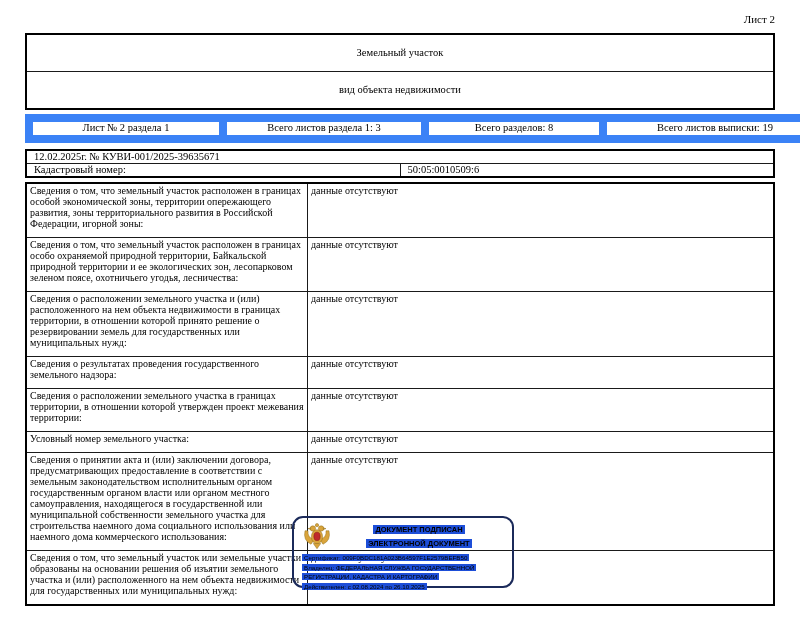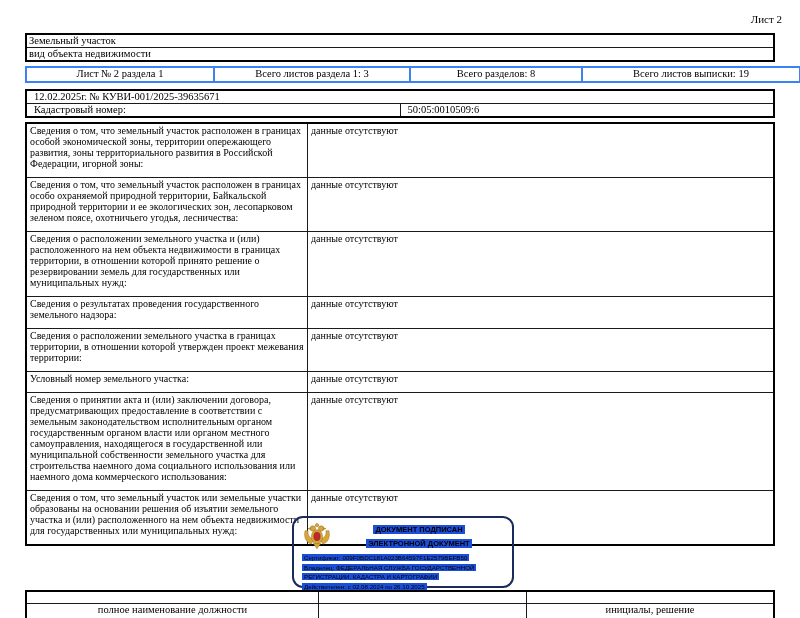--- a/index.html
+++ b/index.html
@@ -1,24 +1,24 @@
 <!DOCTYPE html>
 <html><head>
 <meta charset="utf-8">
 <style>
   html,body{margin:0;padding:0;background:#fff;}
   body{width:800px;height:618px;position:relative;font-family:"Liberation Serif",serif;color:#000;overflow:hidden;}
-  .sheet-label{margin-top:13px;padding-right:18px;text-align:right;font-size:11px;line-height:12px;}
+  .sheet-label{margin-top:13px;padding-right:25px;text-align:right;font-size:11px;line-height:12px;}
   table{border-collapse:collapse;table-layout:fixed;margin-left:25px;width:750px;}
   td{vertical-align:top;overflow:hidden;}
   
   .t-doc{margin-top:8px;border:2px solid #000;}
-  .t-doc td{border:1px solid #1a1a1a;font-size:10.5px;line-height:12px;height:12px;padding:0 2px;}
+  .t-doc td{border:1px solid #1a1a1a;text-align:center;font-size:10.5px;line-height:12px;height:12px;padding:12px 2px;}
   .t-sheets{margin-top:4px;border:2px solid #000;}
-  .t-sheets td{border:2px solid #3b82f6;text-align:center;font-size:10.5px;line-height:12px;height:13px;padding:0 2px;}
+  .t-sheets td{border:8px solid #3b82f6;text-align:center;font-size:10.5px;line-height:12px;height:13px;padding:0 2px;}
   .t-num{margin-top:6px;border:2px solid #000;}
   .t-num td{border:1px solid #1a1a1a;font-size:10.5px;line-height:12px;padding:0 7px;height:12px;text-align:left;}
   
   .t-main{margin-top:4px;border:2px solid #000;}
   .t-main td{border:1px solid #1a1a1a;font-size:10px;line-height:11px;padding:1px 3px 8px 3px;}
   .t-main td.lbl{width:274px;}
   
   .t-sign{margin-top:44px;border:2px solid #000;}
   .t-sign td{border:1px solid #1a1a1a;text-align:center;font-size:10.5px;line-height:12px;padding:0 2px;}
   .t-sign tr.empty td{height:11px;}

